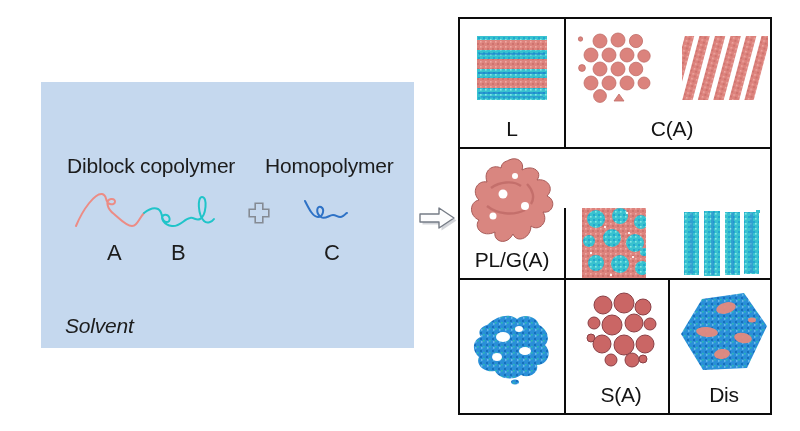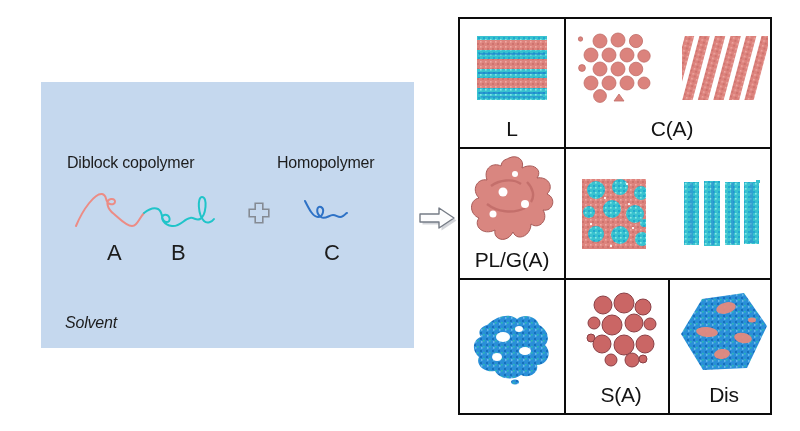--- a/index.html
+++ b/index.html
@@ -1,40 +1,40 @@
 <!DOCTYPE html>
 <html><head>
 <meta charset="utf-8">
 <style>
   html,body{margin:0;padding:0;background:#ffffff;}
   .screen{position:relative;width:800px;height:431px;background:#ffffff;overflow:hidden;
           font-family:"Liberation Sans",sans-serif;color:#1c1c1c;}
 
   
   .panel{position:absolute;left:41px;top:82px;width:373px;height:266px;background:#c5d8ee;}
-  .ptxt{position:absolute;font-size:16px;letter-spacing:-0.2px;color:#1c1c1c;white-space:nowrap;}
+  .ptxt{position:absolute;font-size:21px;letter-spacing:-0.2px;color:#1c1c1c;white-space:nowrap;}
   .t-diblock{left:26px;top:72px;}
-  .t-homo{left:224px;top:72px;margin-left:12px;}
+  .t-homo{left:224px;top:72px;}
   .t-a{left:66px;top:158px;font-size:22px;}
   .t-b{left:130px;top:158px;font-size:22px;}
   .t-c{left:283px;top:158px;font-size:22px;}
   .t-solvent{left:24px;top:232px;font-style:italic;}
   .chainsAB{position:absolute;left:30px;top:103px;}
   .chainC{position:absolute;left:258px;top:109px;}
   .plusicon{position:absolute;left:207px;top:120px;}
 
   
   .bigarrow{position:absolute;left:418px;top:203px;}
 
   
   .grid{position:absolute;left:458px;top:17px;width:314px;height:398px;
         border:2px solid #0c0c0c;box-sizing:border-box;display:flex;flex-direction:column;background:#fff;}
   .grow{display:flex;box-sizing:border-box;}
   .grow1{height:130px;border-bottom:2px solid #0c0c0c;}
-  .grow2{height:131px;border-bottom:2px solid #0c0c0c;}
+  .grow2{height:131px;border-bottom:2px solid #0c0c0c;align-items:flex-end;}
   .grow3{flex:1;}
   .cell{display:flex;flex-direction:column;box-sizing:border-box;min-width:0;}
   .cell + .cell{border-left:2px solid #0c0c0c;padding-left:8px;}
   .w105{width:104px;flex:none;}
   .wrest{flex:1;}
   .zone{flex:1;display:flex;align-items:center;justify-content:center;}
   .gap30{gap:30px;}
   .gap36{gap:36px;}
   .cap{text-align:center;font-size:21px;letter-spacing:-0.2px;padding-bottom:6px;color:#141414;}
   .defs{position:absolute;width:0;height:0;}

